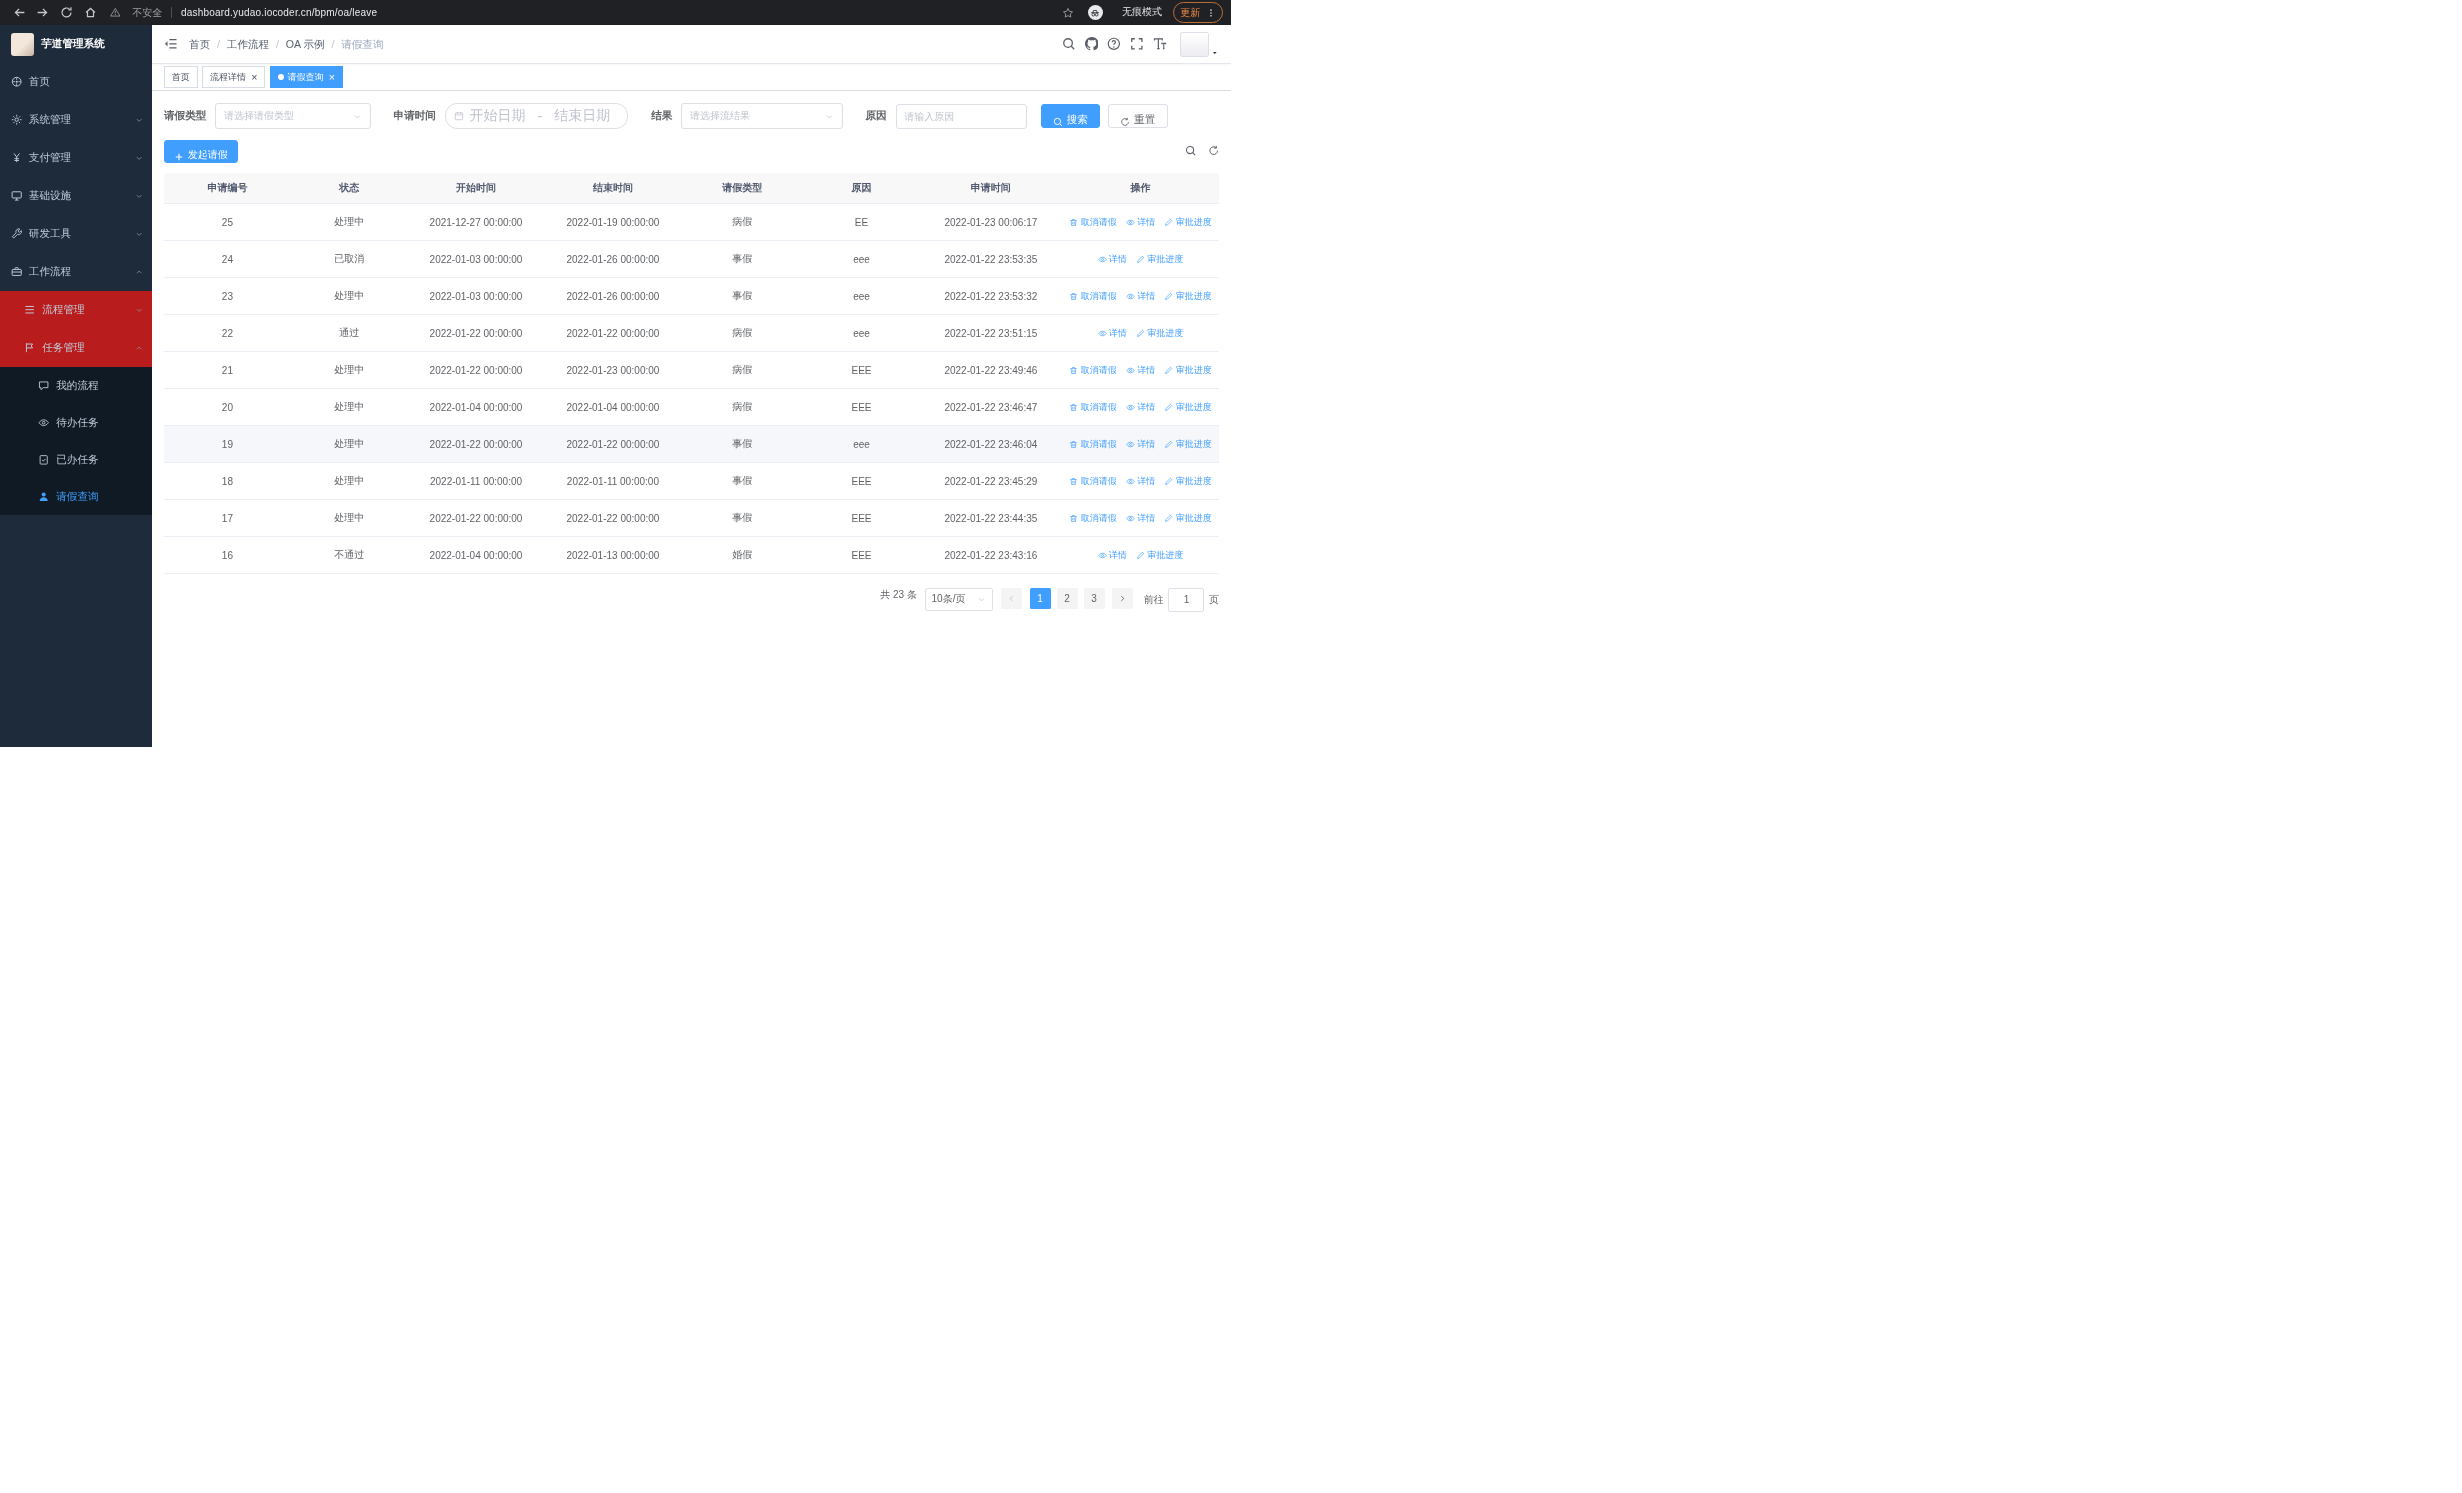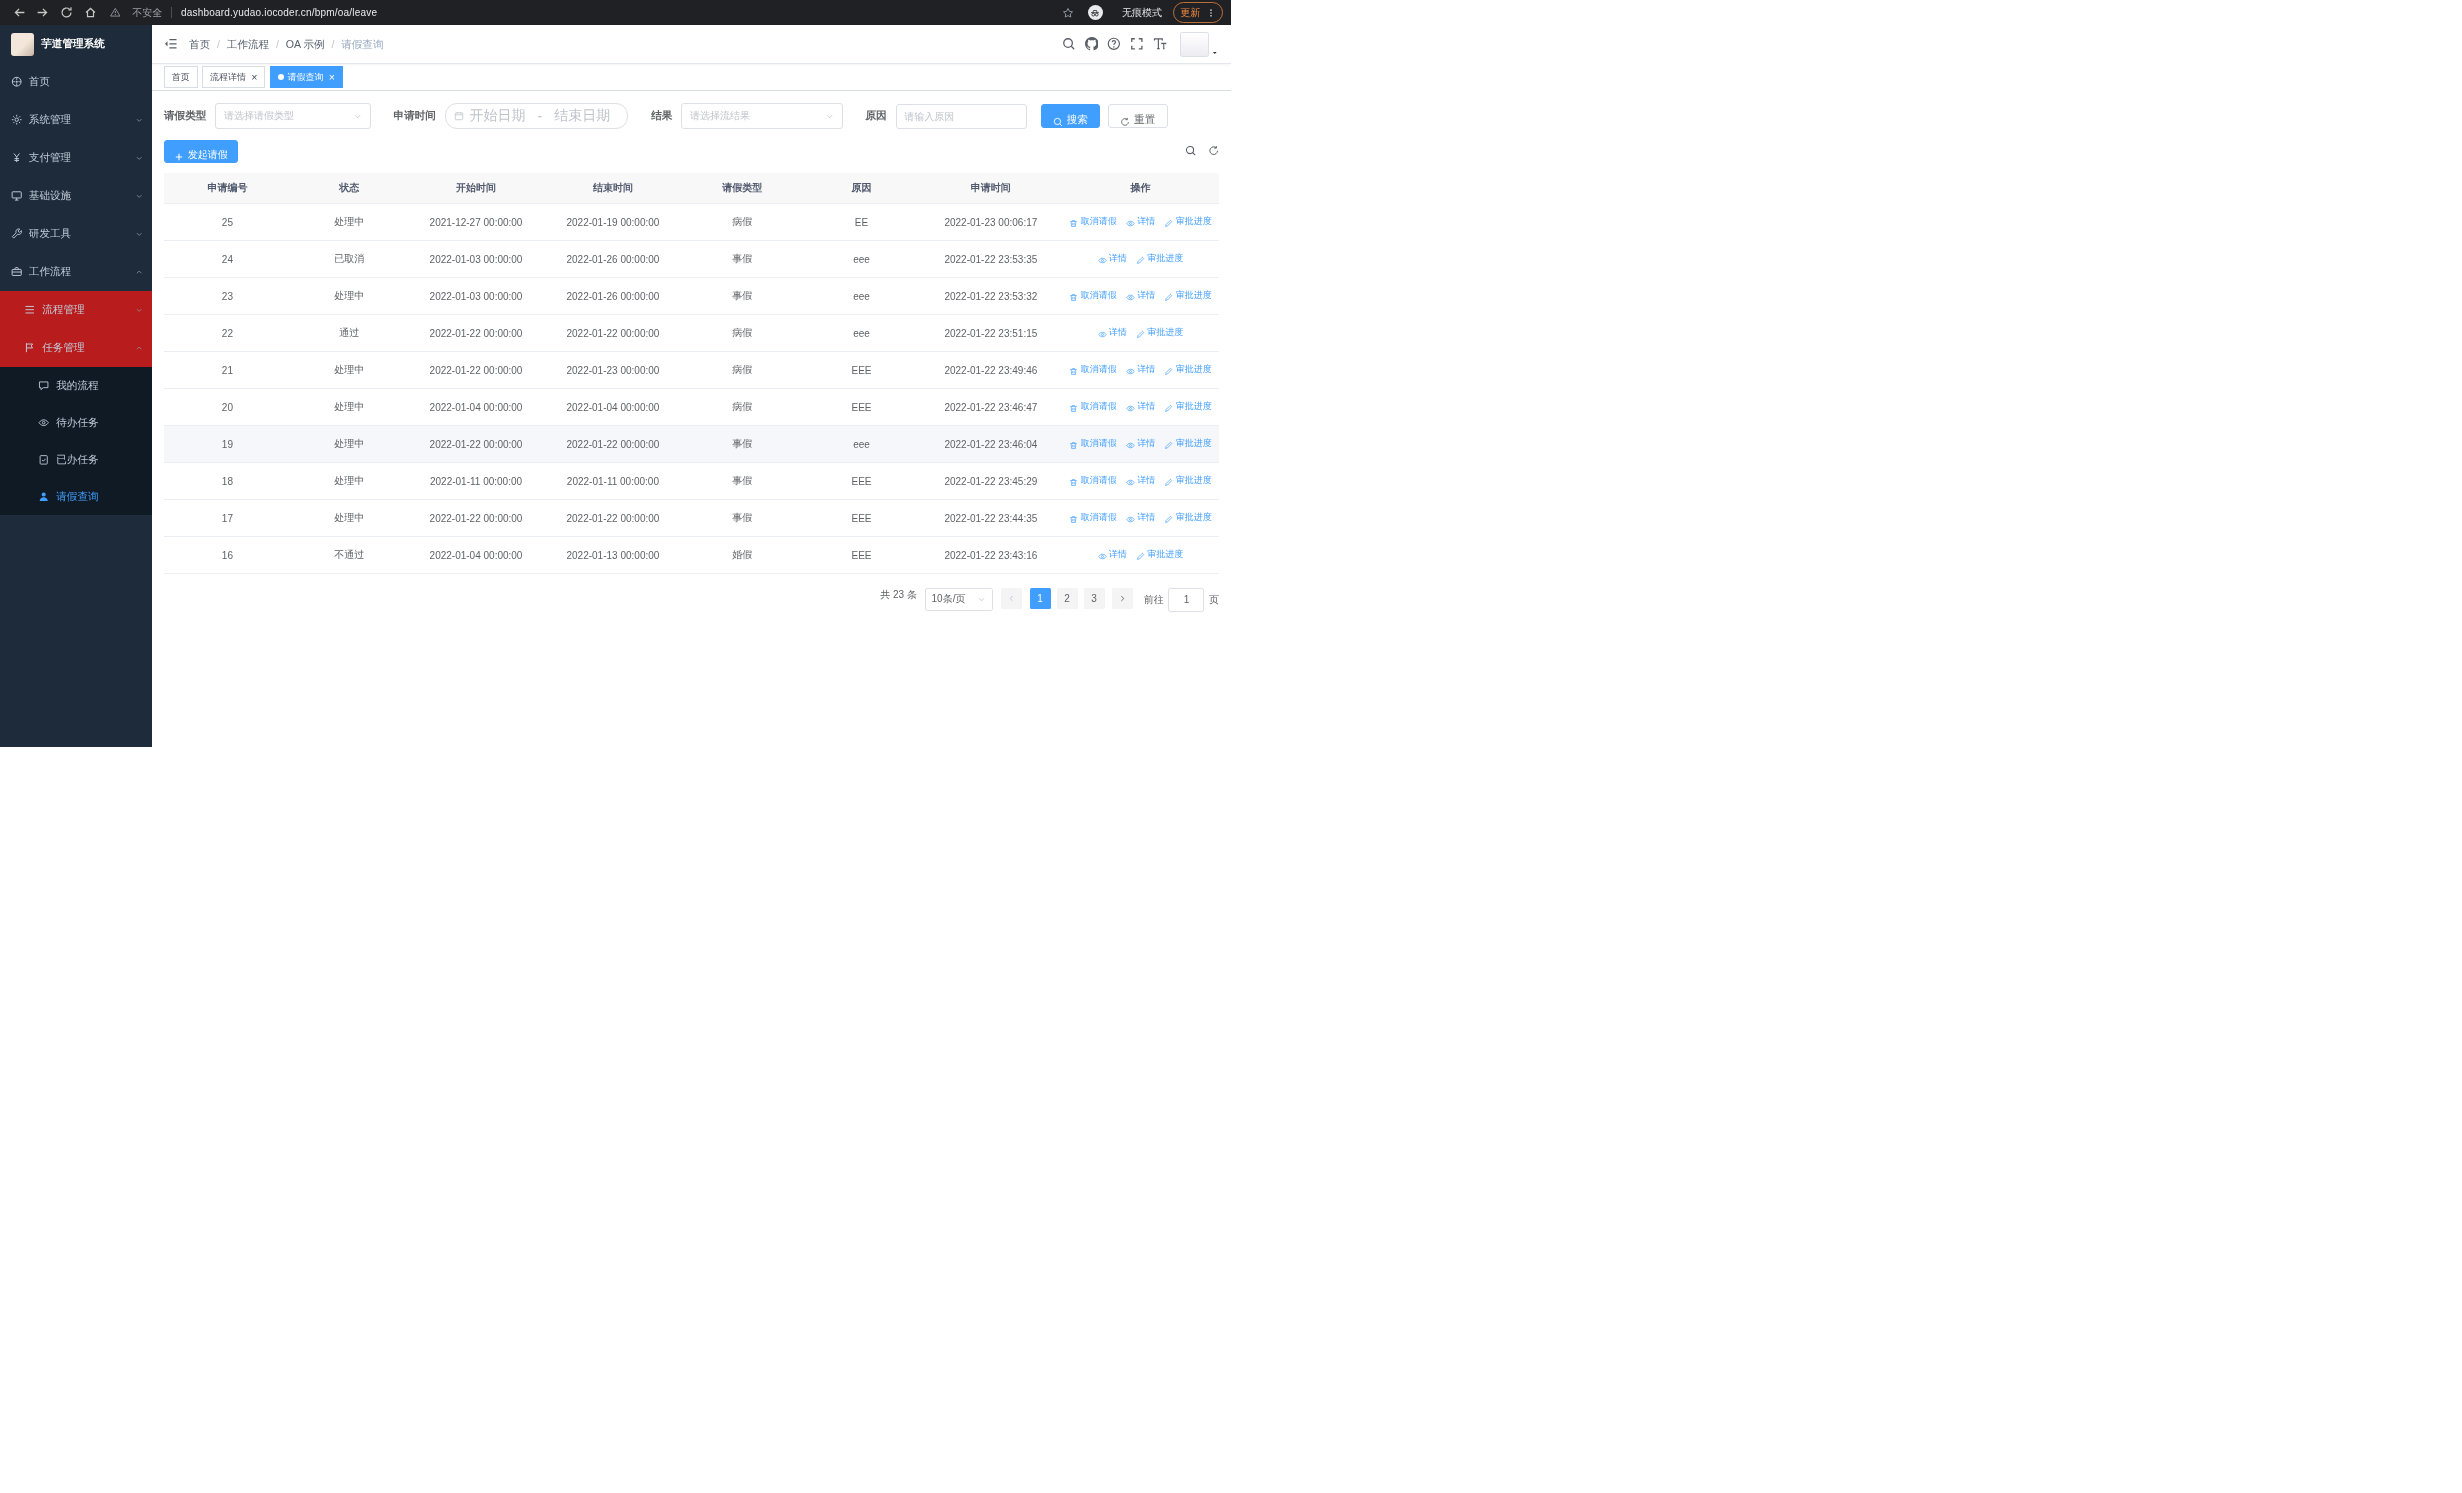--- a/index.html
+++ b/index.html
@@ -14,21 +14,21 @@
   
   .browser-bar{height:25px;flex:0 0 25px;background:#202124;display:flex;align-items:center;
                padding:0 7.6px;color:#e8eaed;font-size:10px}
   .b-ic{width:13px;height:13px;color:#c4c7c5;margin:0 5.3px;cursor:pointer}
   .addr{flex:1;display:flex;align-items:center;margin:0 7.6px;height:20px}
   .warn{display:flex;align-items:center;gap:12px;color:#9aa0a6}
   .warn [data-icon]{width:10.6px;height:10.6px}
   .addr-sep{width:0.8px;height:11.4px;background:#4b4f54;margin:0 9px}
   .url{color:#e8eaed;letter-spacing:0.2px}
   .star{width:12px;height:12px;color:#9aa0a6;margin:0 7.6px;cursor:pointer}
-  .incog{display:flex;align-items:center;gap:19px;margin:12px 6px;cursor:default}
+  .incog{display:flex;align-items:flex-start;gap:19px;margin:12px 6px;cursor:default}
   .incog-circle{width:15px;height:15px;border-radius:50%;background:#e8eaed;color:#202124;
                 display:flex;align-items:center;justify-content:center}
   .incog-circle [data-icon]{width:10px;height:10px}
   .update-pill{display:flex;align-items:center;gap:5.3px;border:0.8px solid rgba(240,136,62,.75);
                border-radius:10.6px;padding:2.3px 6.8px;margin-left:4.6px;color:#f0883e;cursor:pointer}
   .update-pill [data-icon]{width:10px;height:10px;color:#e8eaed}
 
   
   .app{flex:1;display:flex;min-height:0}
   .sidebar{flex:0 0 152px;width:152px;background:#1d2b3a;color:#bfcbd9;display:flex;
@@ -103,21 +103,21 @@
   .data-table{width:100%;border-collapse:collapse;table-layout:fixed;margin-top:10.6px}
   .data-table th{background:#f8f8f9;color:#515a6e;font-weight:700;font-size:10px;height:30px;
                  text-align:center;border-bottom:0.8px solid #ebeef5;padding:0 3px;white-space:nowrap}
   .data-table td{height:36px;text-align:center;font-size:10px;color:#606266;
                  border-bottom:0.8px solid #ebeef5;padding:0 3px;white-space:nowrap;overflow:hidden}
   .data-table tr.highlight td{background:#f5f7fa}
   .data-table th:nth-child(1){width:12%}.data-table th:nth-child(2){width:11%}
   .data-table th:nth-child(3){width:13%}.data-table th:nth-child(4){width:13%}
   .data-table th:nth-child(5){width:11.5%}.data-table th:nth-child(6){width:11%}
   .data-table th:nth-child(7){width:13.5%}.data-table th:nth-child(8){width:15%}
-  .op-link{color:#409eff;font-size:9px;display:inline-flex;align-items:flex-end;gap:2.3px;
+  .op-link{color:#409eff;font-size:9px;display:inline-flex;align-items:center;gap:2.3px;
            margin:0 4.6px;cursor:pointer}
   .op-link .icon{width:9px;height:9px}
 
   
   .pagination{display:flex;align-items:flex-start;justify-content:flex-end;margin-top:13.7px;
               font-size:10px;color:#606266;gap:7.6px}
   .pg-size{height:21px;border:0.8px solid #dcdfe6;border-radius:2.3px;display:flex;align-items:center;
            gap:12px;padding:0 6px;cursor:pointer}
   .pg-btn{min-width:21px;height:21px;background:#f4f4f5;border:none;border-radius:1.5px;
           display:inline-flex;align-items:center;justify-content:center;font-size:10px;

